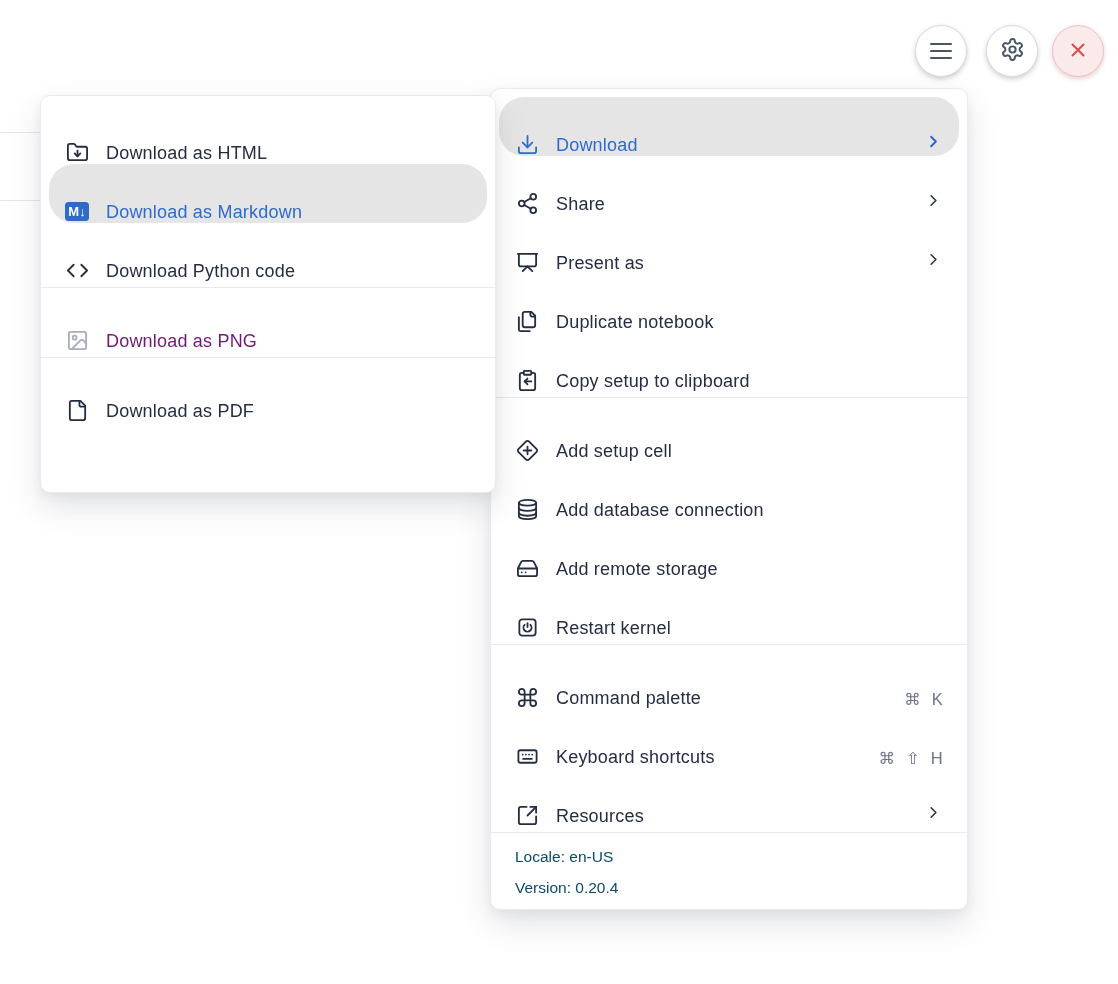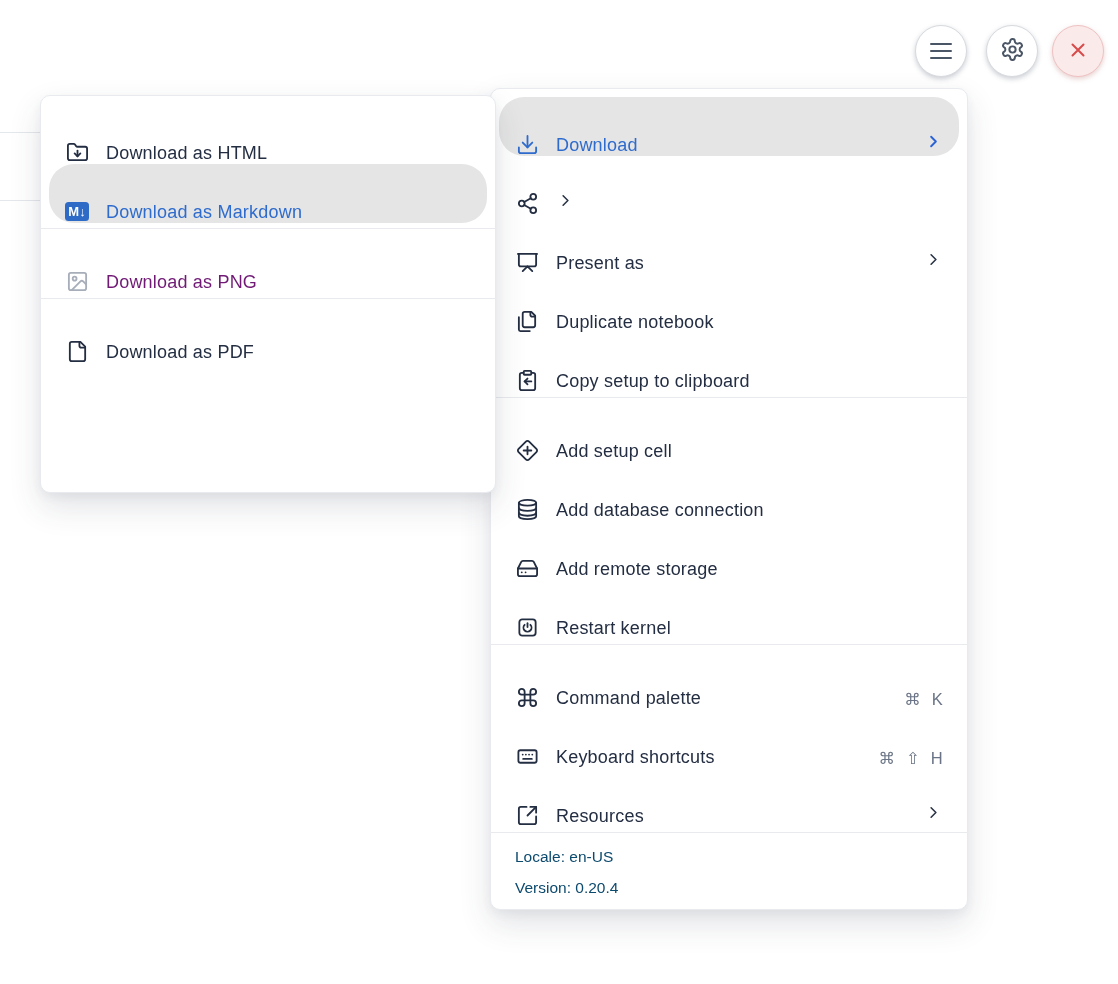--- a/index.html
+++ b/index.html
@@ -102,20 +102,21 @@
     <div class="mi">
       <span class="ic">
         <svg width="23" height="23" viewBox="0 0 24 24" stroke-width="1.9">
           <circle cx="18" cy="5" r="3"></circle>
             <circle cx="6" cy="12" r="3"></circle>
             <circle cx="18" cy="19" r="3"></circle>
           <line x1="8.59" y1="13.51" x2="15.42" y2="17.49"></line>
             <line x1="15.41" y1="6.51" x2="8.59" y2="10.49"></line>
         </svg>
       </span>
+      <span class="lbl">Share</span>
       <span class="chev">
         <svg width="19" height="19" viewBox="0 0 24 24" stroke-width="2">
             <path d="m9 18 6-6-6-6"></path>
           </svg>
       </span>
     </div>
 
     <div class="mi">
       <span class="ic">
         <svg width="23" height="23" viewBox="0 0 24 24" stroke-width="1.9">
@@ -268,20 +269,29 @@
     </div>
 
 
     <div class="mi active">
       <span class="ic">
         <span class="md-badge">M↓</span>
       </span>
       <span class="lbl">Download as Markdown</span>
     </div>
 
+    <div class="mi">
+      <span class="ic">
+        <svg width="23" height="23" viewBox="0 0 24 24" stroke-width="1.9">
+          <path d="m16 18 6-6-6-6"></path>
+            <path d="m8 6-6 6 6 6"></path>
+        </svg>
+      </span>
+      <span class="lbl">Download Python code</span>
+    </div>
 
     <div class="sep"></div>
 
     <div class="mi disabled">
       <span class="ic">
         <svg width="23" height="23" viewBox="0 0 24 24" stroke-width="1.9">
           <rect x="3" y="3" width="18" height="18" rx="2"></rect>
             <circle cx="9" cy="9" r="2"></circle>
           <path d="m21 15-3.086-3.086a2 2 0 0 0-2.828 0L6 21"></path>
         </svg>

